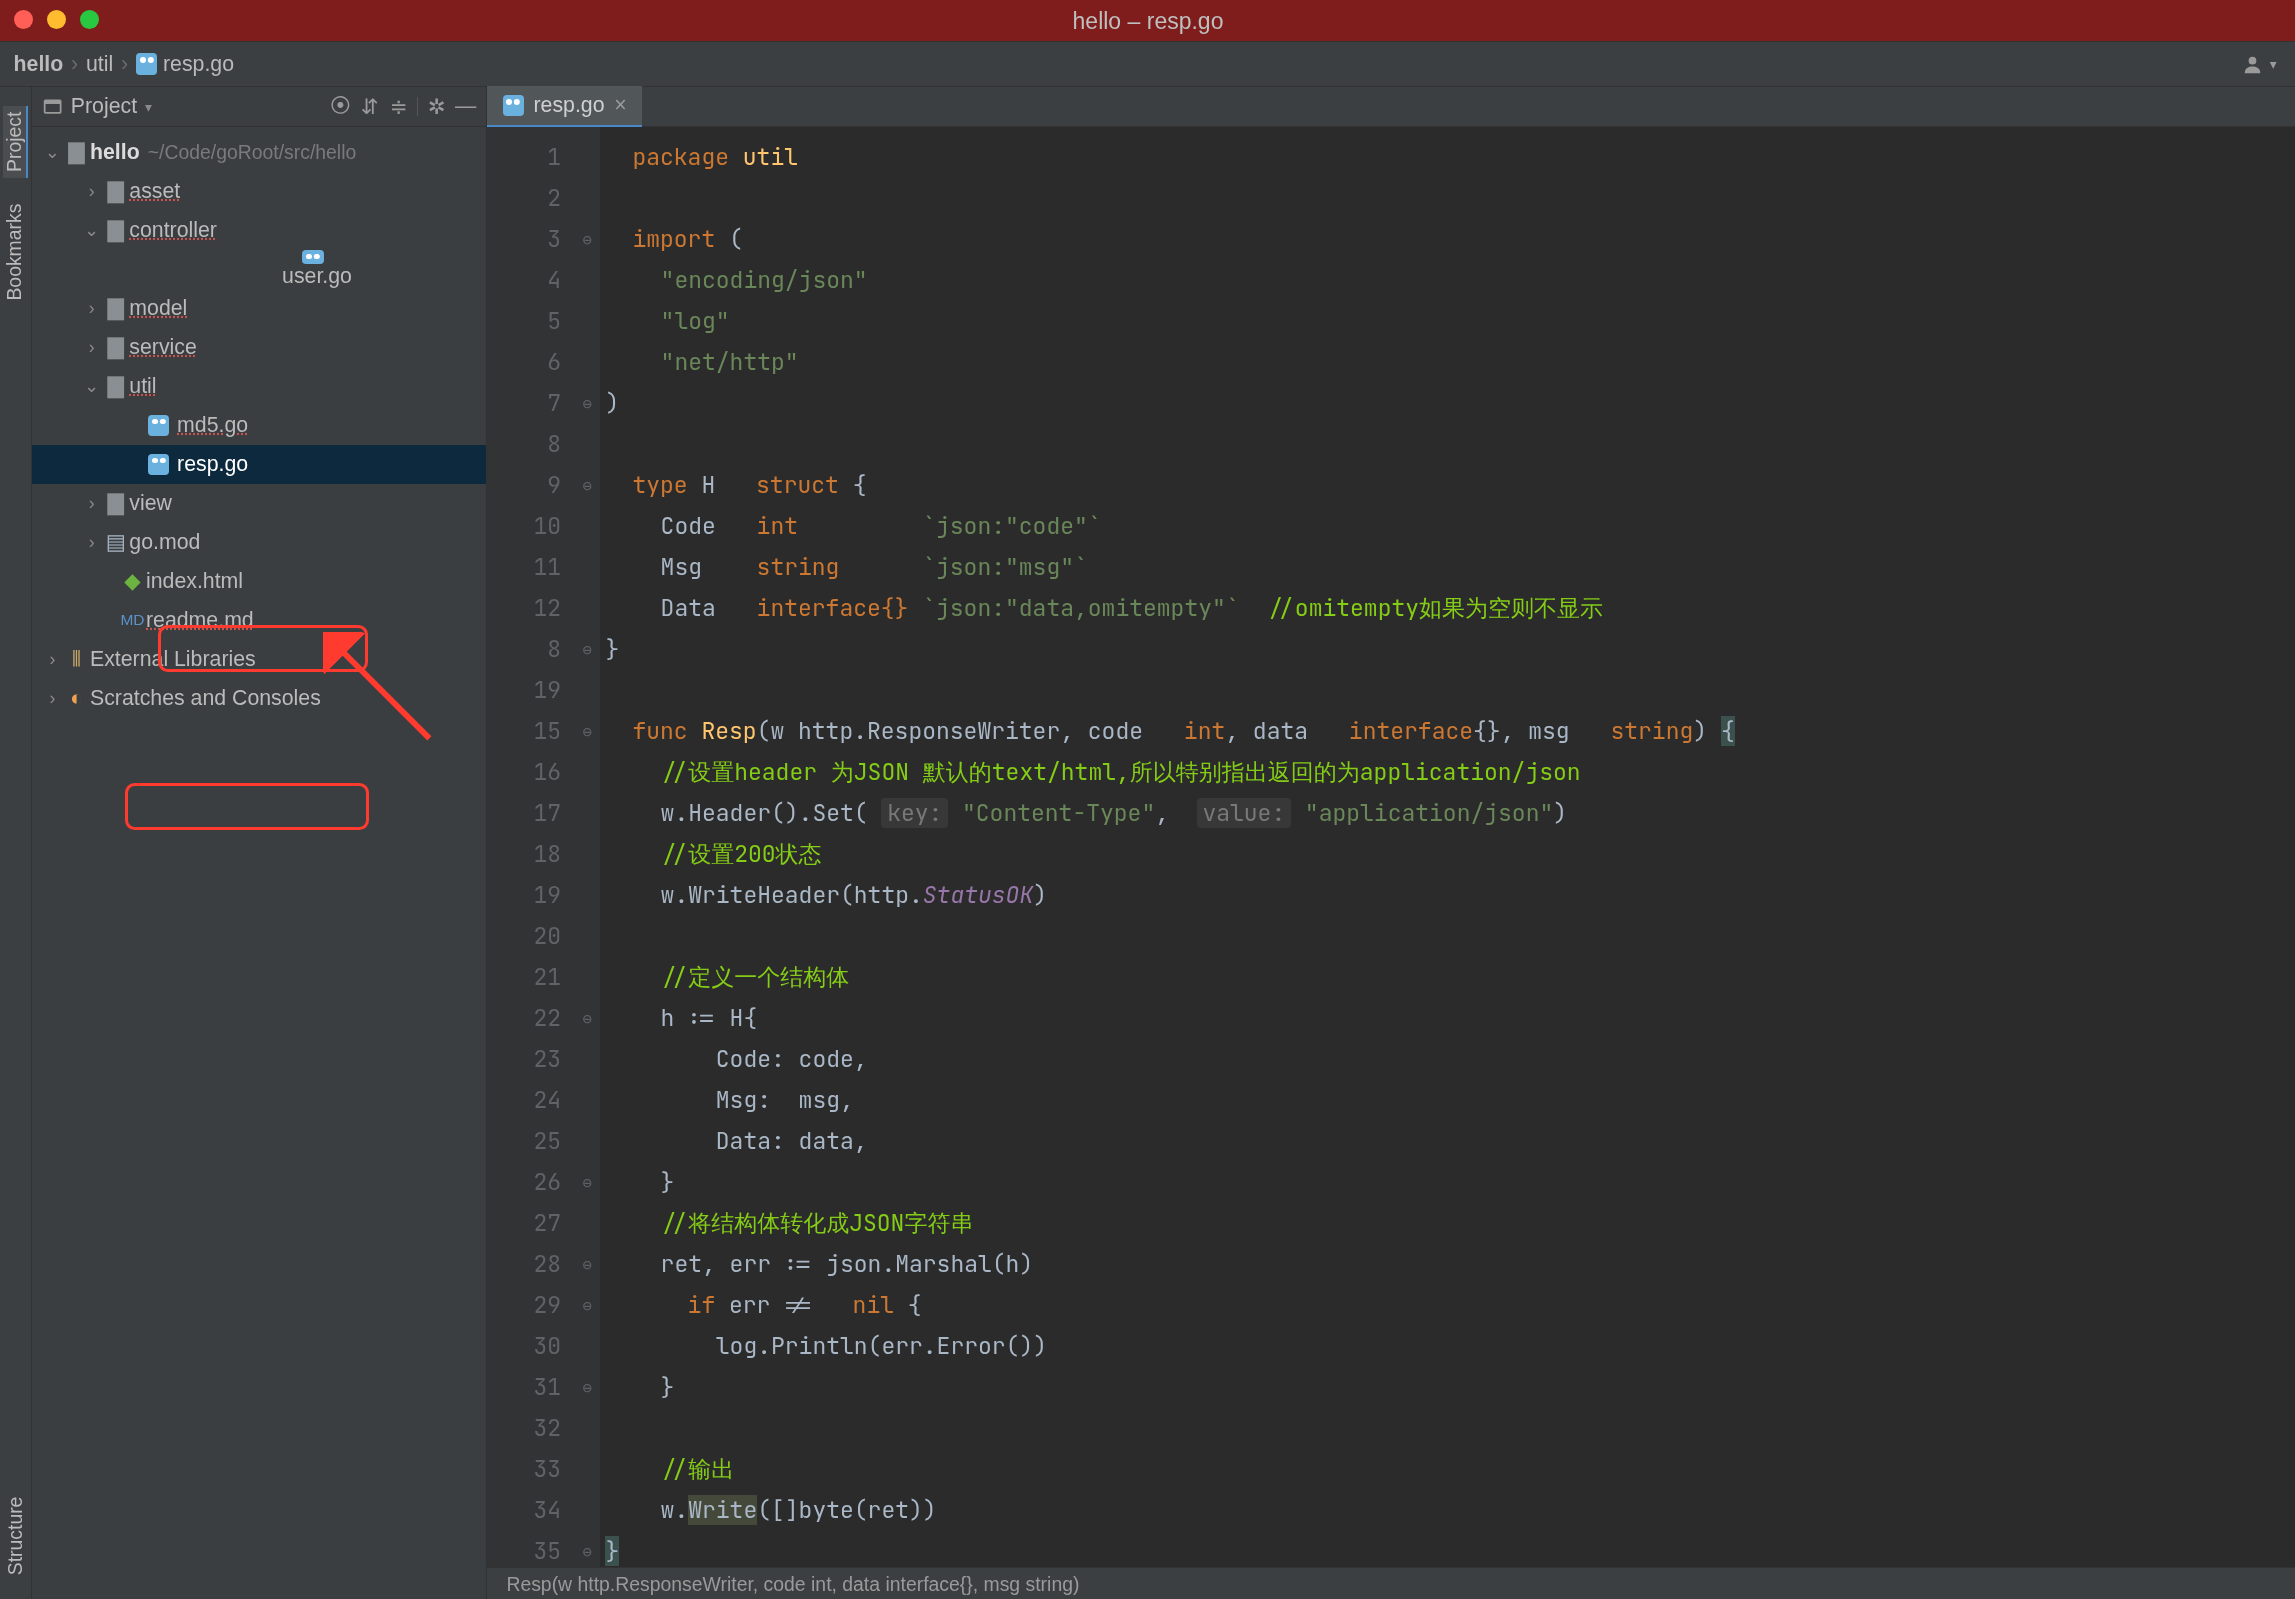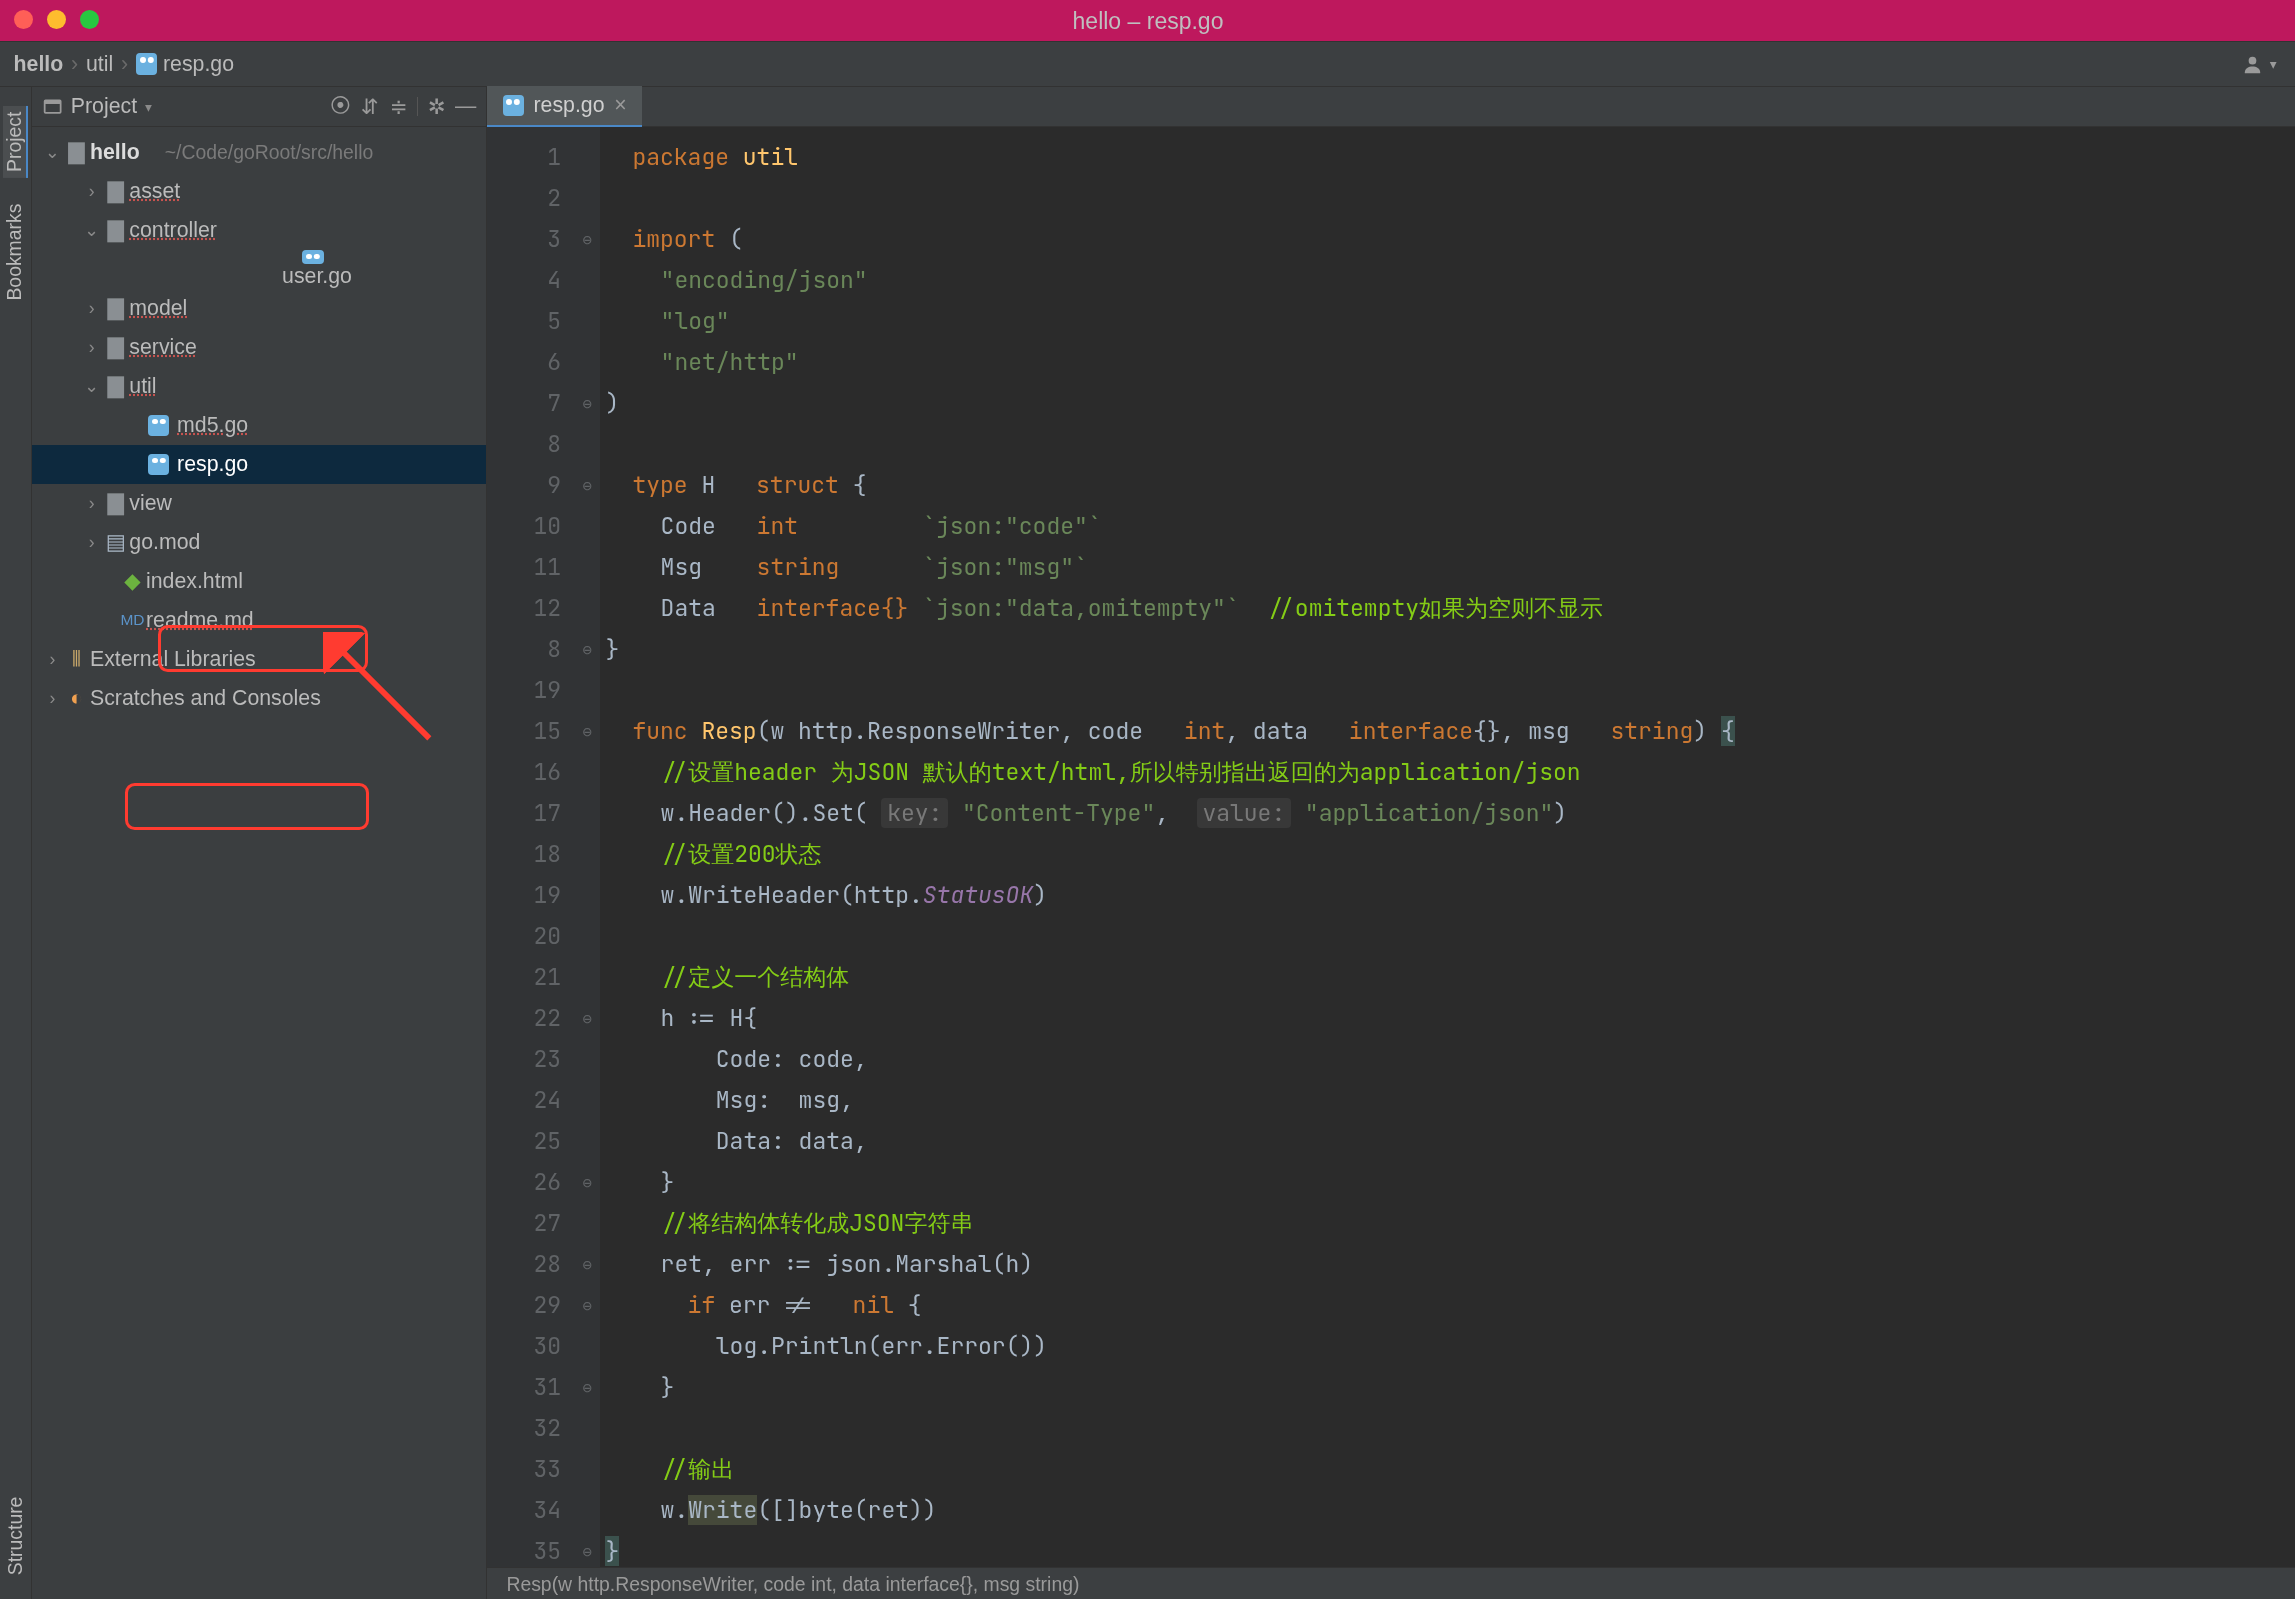--- a/index.html
+++ b/index.html
@@ -1,16 +1,16 @@
 <!DOCTYPE html>
 <html><head>
 <meta charset="utf-8">
 <style>
   html,body{margin:0;padding:0;width:2296px;height:1599px;background:#3c3f41;color:#bbb;font-family:"Helvetica Neue",Arial,sans-serif;font-size:21.3px;overflow:hidden;}
-  .titlebar{height:41px;background:#be185d;position:relative;border-bottom:1px solid #323232;}
+  .titlebar{height:41px;background:#7f1d1d;position:relative;border-bottom:1px solid #323232;}
   .traffic{position:absolute;left:13.6px;top:9.7px;display:flex;gap:13.6px;}
   .dot{width:19.4px;height:19.4px;border-radius:50%;}
   .red{background:#ff5f57;}
   .yellow{background:#febc2e;}
   .green{background:#28c840;}
   .title{position:absolute;left:50%;top:7.8px;transform:translateX(-50%);color:#bfbfbf;font-size:23px;font-weight:500;}
   .navbar{height:44px;background:#3c3f41;display:flex;align-items:center;border-bottom:1px solid #323232;}
   .crumbs{display:flex;align-items:center;gap:7.8px;padding-left:13.6px;}
   .crumbs .sep{color:#6a6a6a;}
   .crumbs .link{color:#bbb;cursor:pointer;}
@@ -22,21 +22,21 @@
   .sidebar{width:454px;background:#3b3e40;border-right:1px solid #323232;display:flex;flex-direction:column;}
   .toolstrip{height:39px;border-bottom:1px solid #323232;display:flex;align-items:center;padding:0 9.7px;gap:7.8px;}
   .toolstrip .proj{display:flex;align-items:center;gap:7.8px;color:#bbb;font-weight:500;}
   .toolstrip .spacer{flex:1;}
   .toolstrip .ico{color:#9a9a9a;width:21.3px;text-align:center;cursor:pointer;}
   .tree{flex:1;overflow:auto;padding-top:5.8px;}
   .row{display:flex;align-items:center;height:39px;color:#bbb;cursor:pointer;white-space:nowrap;}
   .row .arr{width:21.3px;text-align:center;color:#8a8a8a;font-size:17.5px;}
   .row .ico{width:27px;text-align:center;}
   .row.selected{background:#0d293e;color:#fff;}
-  .muted{color:#7a7a7a;font-size:19.4px;margin-left:25px;}
+  .muted{color:#7a7a7a;font-size:19.4px;margin-left:8px;}
   .go-ico{display:inline-block;width:21.3px;height:21.3px;background:#6bb1e0;border-radius:3.9px;position:relative;}
   .go-ico::after{content:"";position:absolute;left:3.9px;top:3.9px;width:5.8px;height:5.8px;background:#fff;border-radius:50%;box-shadow:7.8px 0 0 #fff;}
   .dir-ico{color:#8a8f93;}
   .redbox{position:absolute;border:3.9px solid #ff3b30;border-radius:9.7px;pointer-events:none;}
   #box1{left:126px;top:538px;width:204px;height:41px;}
   #box2{left:93px;top:696px;width:238px;height:41px;}
   .arrow{position:absolute;pointer-events:none;}
   .main{flex:1;display:flex;flex-direction:column;background:#2b2b2b;}
   .tabbar{height:39px;background:#3c3f41;border-bottom:1px solid #323232;display:flex;align-items:flex-end;}
   .tab{height:39px;background:#515658;display:flex;align-items:center;gap:9.7px;padding:0 15.5px;color:#d0d0d0;border-bottom:2.9px solid #4a88c7;position:relative;top:1px;}

